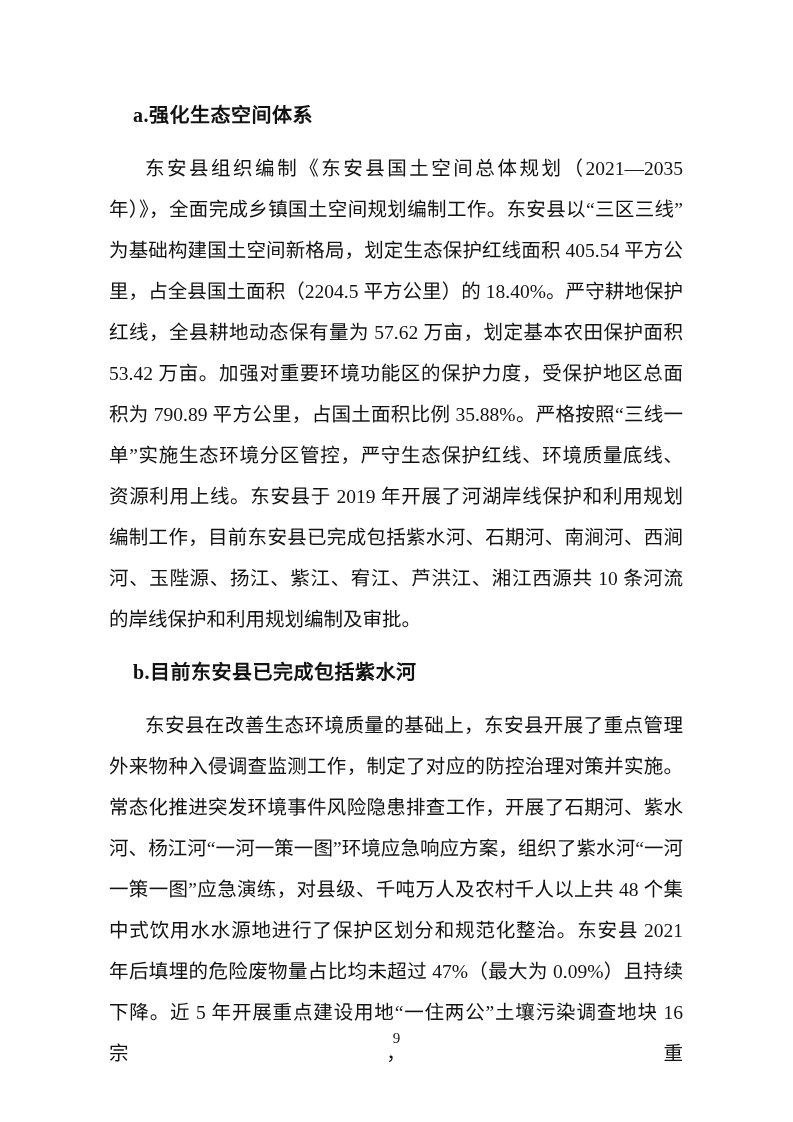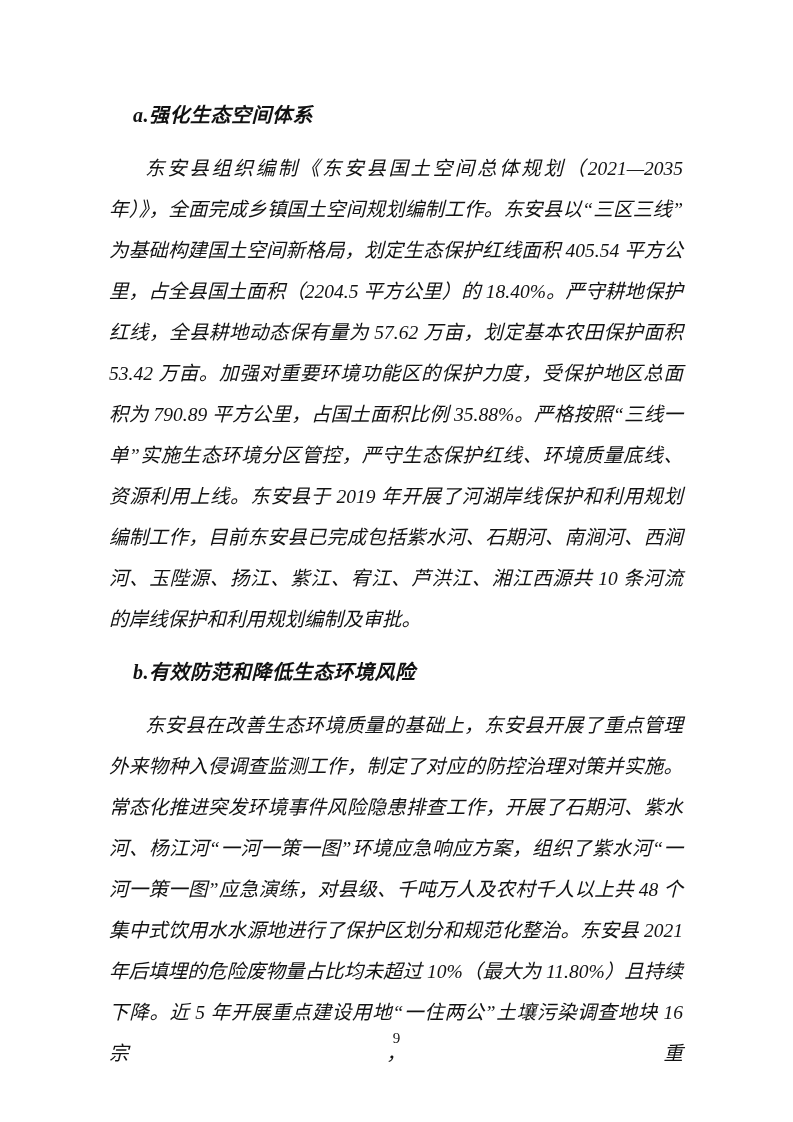--- a/index.html
+++ b/index.html
@@ -15,21 +15,20 @@
     overflow: hidden;
     font-family: "Liberation Serif", "DejaVu Serif", serif;
     color: #121212;
     box-sizing: border-box;
   }
   .content {
     position: absolute;
     left: 97px;
     top: 95px;
     width: 598px;
-    font-style: italic;
   }
   .heading {
     margin: 0;
     font-size: 20px;
     line-height: 41px;
     font-weight: 700;
     text-indent: 36px;
     letter-spacing: 0.5px;
     white-space: nowrap;
   }
@@ -57,17 +56,17 @@
     color: #121212;
   }
 </style>
 </head>
 <body>
 
 <div class="page">
   <div class="content">
     <h3 class="heading">a.强化生态空间体系</h3>
     <p class="para">东安县组织编制《东安县国土空间总体规划（2021—2035 年）》，全面完成乡镇国土空间规划编制工作。东安县以“三区三线”为基础构建国土空间新格局，划定生态保护红线面积 405.54 平方公里，占全县国土面积（2204.5 平方公里）的 18.40%。严守耕地保护红线，全县耕地动态保有量为 57.62 万亩，划定基本农田保护面积 53.42 万亩。加强对重要环境功能区的保护力度，受保护地区总面积为 790.89 平方公里，占国土面积比例 35.88%。严格按照“三线一单”实施生态环境分区管控，严守生态保护红线、环境质量底线、资源利用上线。东安县于 2019 年开展了河湖岸线保护和利用规划编制工作，目前东安县已完成包括紫水河、石期河、南涧河、西涧河、玉陛源、扬江、紫江、宥江、芦洪江、湘江西源共 10 条河流的岸线保护和利用规划编制及审批。</p>
-    <h3 class="heading">b.有效防范和降低生态环境风险</h3>
-    <p class="para para-continues">东安县在改善生态环境质量的基础上，东安县开展了重点管理外来物种入侵调查监测工作，制定了对应的防控治理对策并实施。常态化推进突发环境事件风险隐患排查工作，开展了石期河、紫水河、杨江河“一河一策一图”环境应急响应方案，组织了紫水河“一河一策一图”应急演练，对县级、千吨万人及农村千人以上共 48 个集中式饮用水水源地进行了保护区划分和规范化整治。东安县 2021 年后填埋的危险废物量占比均未超过 10%（最大为 11.80%）且持续下降。近 5 年开展重点建设用地“一住两公”土壤污染调查地块 16 宗，重</p>
+    <h3 class="heading">b.目前东安县已完成包括紫水河</h3>
+    <p class="para para-continues">东安县在改善生态环境质量的基础上，东安县开展了重点管理外来物种入侵调查监测工作，制定了对应的防控治理对策并实施。常态化推进突发环境事件风险隐患排查工作，开展了石期河、紫水河、杨江河“一河一策一图”环境应急响应方案，组织了紫水河“一河一策一图”应急演练，对县级、千吨万人及农村千人以上共 48 个集中式饮用水水源地进行了保护区划分和规范化整治。东安县 2021 年后填埋的危险废物量占比均未超过 47%（最大为 0.09%）且持续下降。近 5 年开展重点建设用地“一住两公”土壤污染调查地块 16 宗，重</p>
   </div>
   <div class="page-number">9</div>
 </div>
 
 </body></html>

